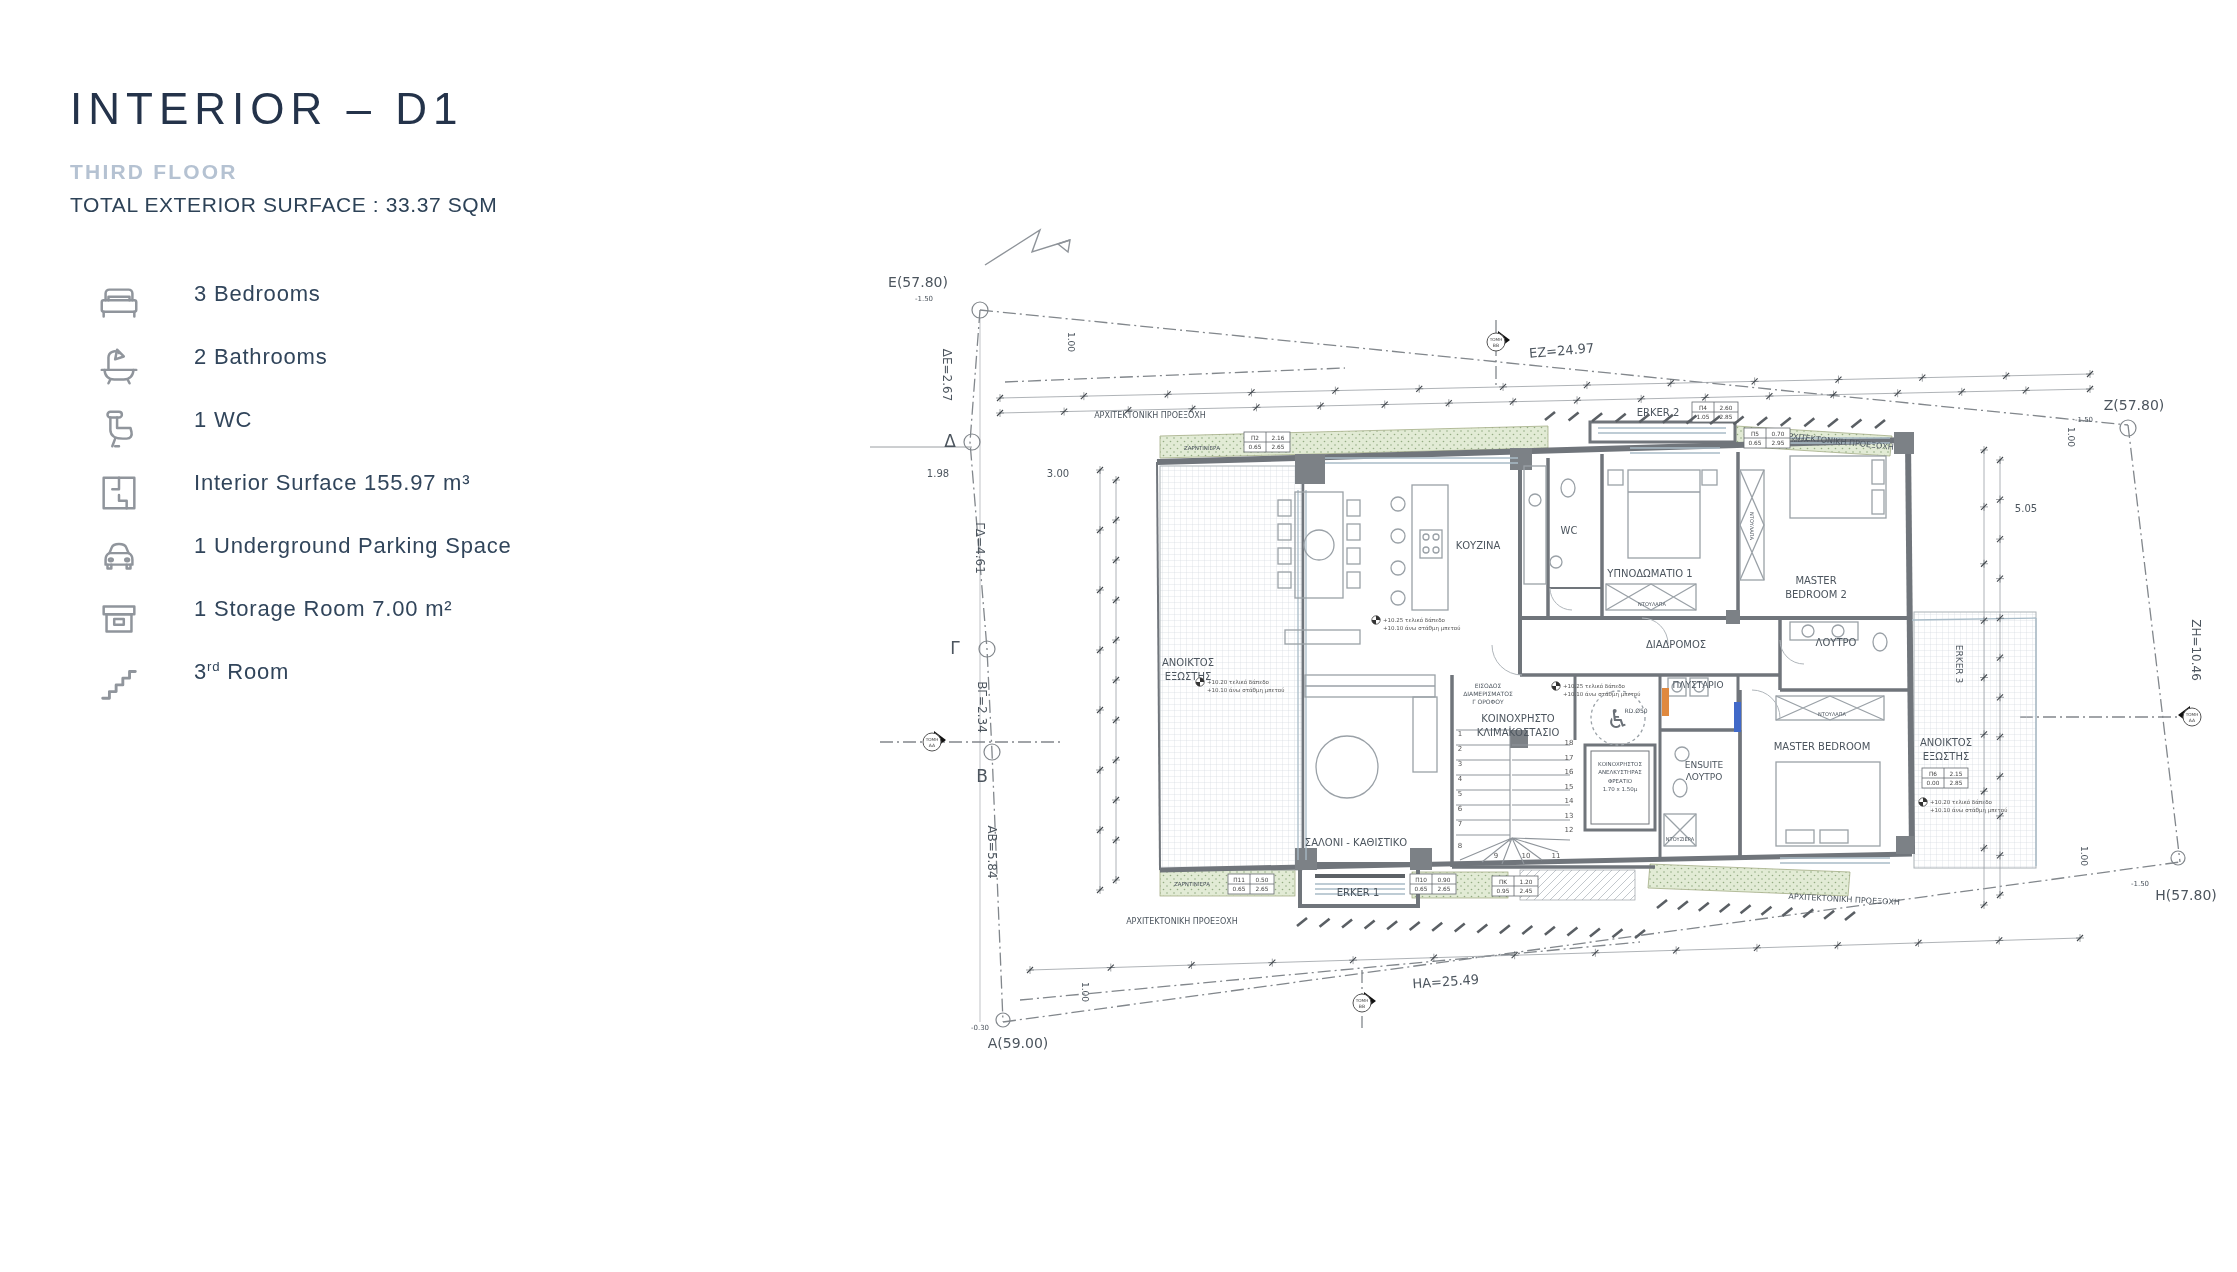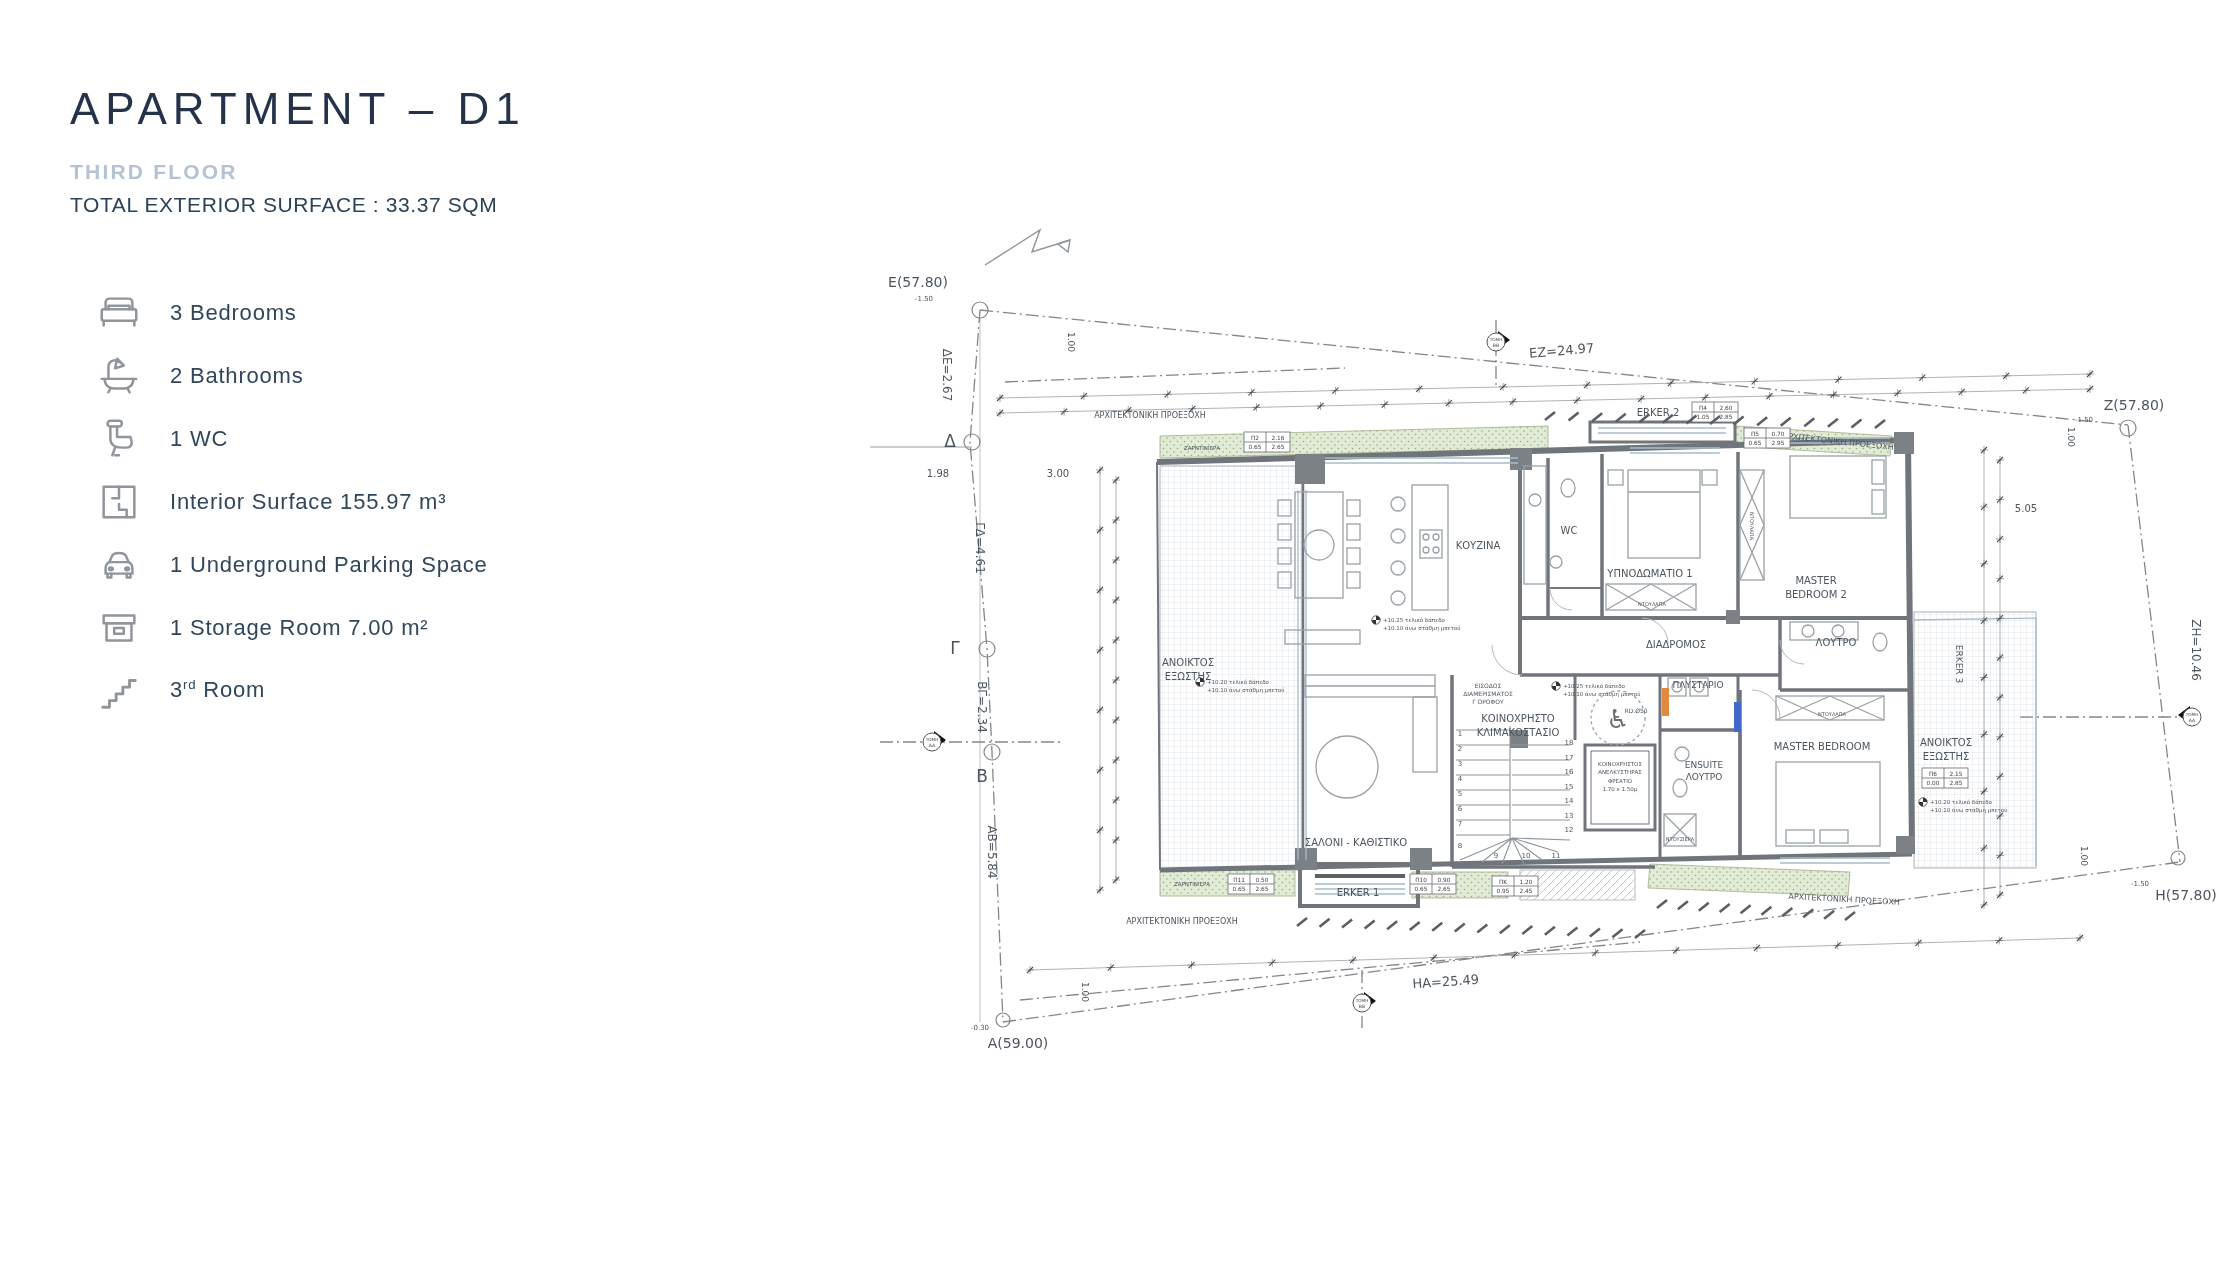--- a/index.html
+++ b/index.html
@@ -3,33 +3,33 @@
 <meta charset="utf-8">
 <style>
   html,body{margin:0;padding:0;background:#fff;}
   body{width:2237px;height:1272px;position:relative;overflow:hidden;
        font-family:"Liberation Sans",sans-serif;-webkit-font-smoothing:antialiased;}
   .left-panel{position:absolute;left:70px;top:84px;width:580px;}
   .page-title{font-size:44px;font-weight:400;color:#24334a;letter-spacing:6px;white-space:nowrap;}
   .page-subtitle{margin-top:26px;font-size:21px;font-weight:700;color:#b5c2d2;letter-spacing:2.2px;}
   .surface-line{margin-top:9px;font-size:21px;color:#2d4257;letter-spacing:0.6px;}
   .features{margin-top:64px;}
-  .feature-row{display:flex;align-items:center;height:63px;}
+  .feature-row{display:flex;align-items:flex-start;height:63px;gap:24px;}
   .feature-icon{width:46px;height:46px;flex:0 0 46px;margin-left:26px;display:flex;align-items:center;justify-content:center;}
   .feature-icon svg{width:46px;height:46px;stroke:#90959c;fill:none;stroke-width:2.6;stroke-linecap:round;stroke-linejoin:round;}
   .feature-label{margin-left:28px;font-size:22px;color:#31455b;letter-spacing:0.8px;}
   .feature-label sup{font-size:60%;}
   #plan-wrap{position:absolute;left:640px;top:170px;width:1597px;height:960px;}
   #plan text{font-family:"DejaVu Sans",sans-serif;}
 </style>
 </head>
 <body>
 
 <div class="left-panel">
-  <div class="page-title">APARTMENT – D1</div>
+  <div class="page-title">INTERIOR – D1</div>
   <div class="page-subtitle">THIRD FLOOR</div>
   <div class="surface-line">TOTAL EXTERIOR SURFACE : 33.37 SQM</div>
 
   <div class="features">
     <div class="feature-row">
       <span class="feature-icon">
         <svg viewBox="0 0 48 48">
             <path d="M10 20v-7a4 4 0 0 1 4-4h20a4 4 0 0 1 4 4v7"></path>
             <rect x="6" y="20" width="36" height="12" rx="2"></rect>
             <path d="M13 20v-3.5h22V20"></path>

